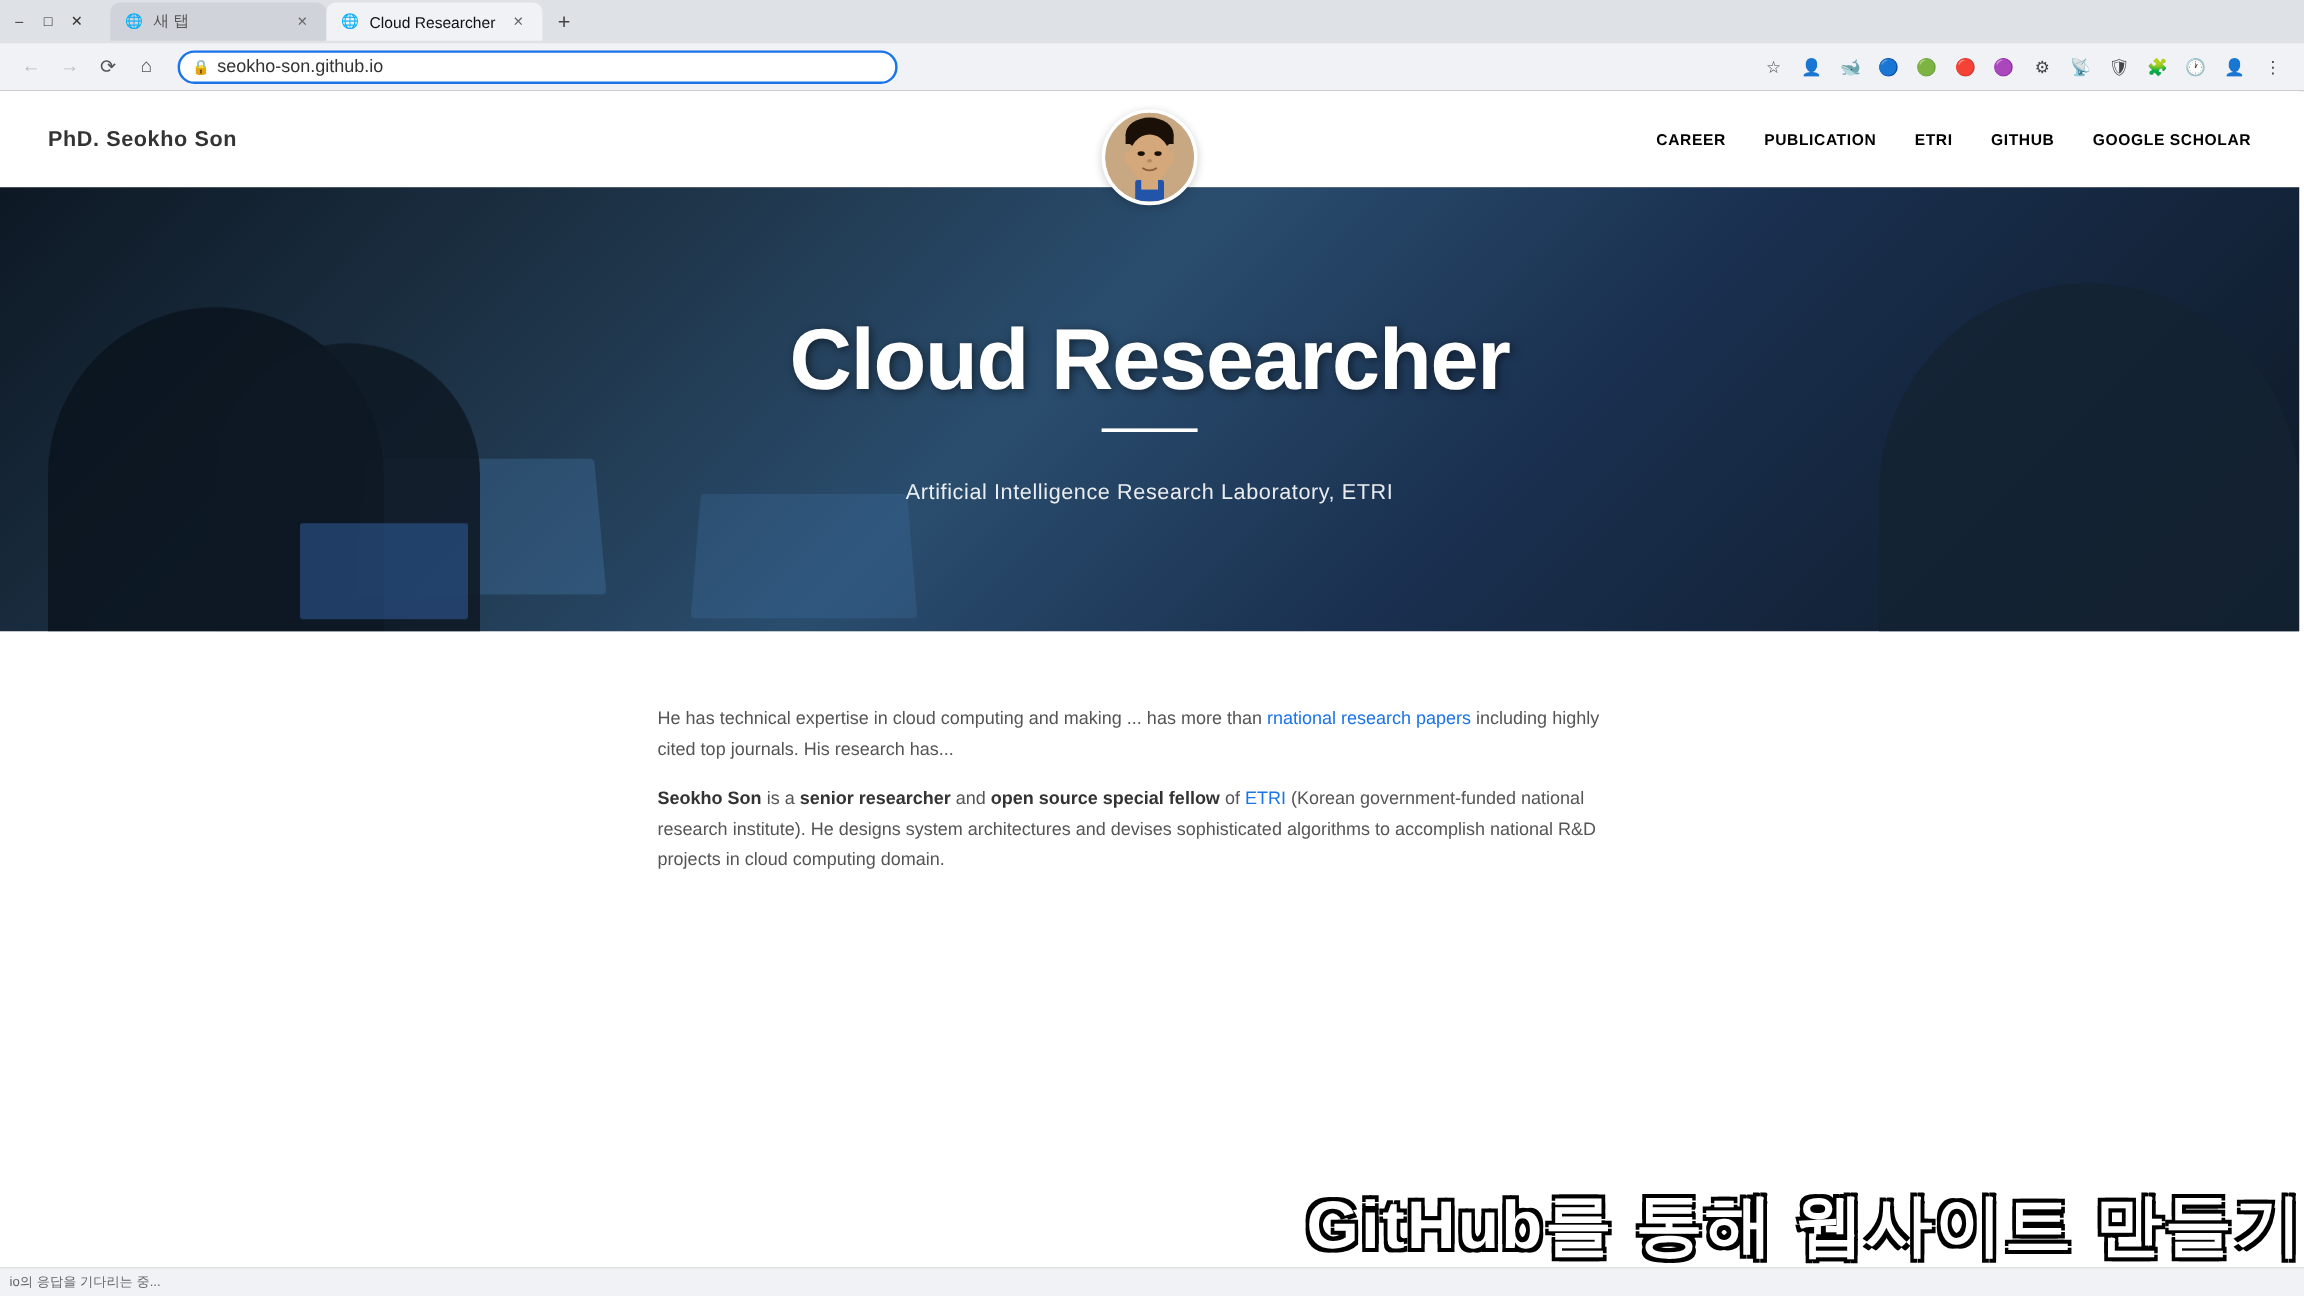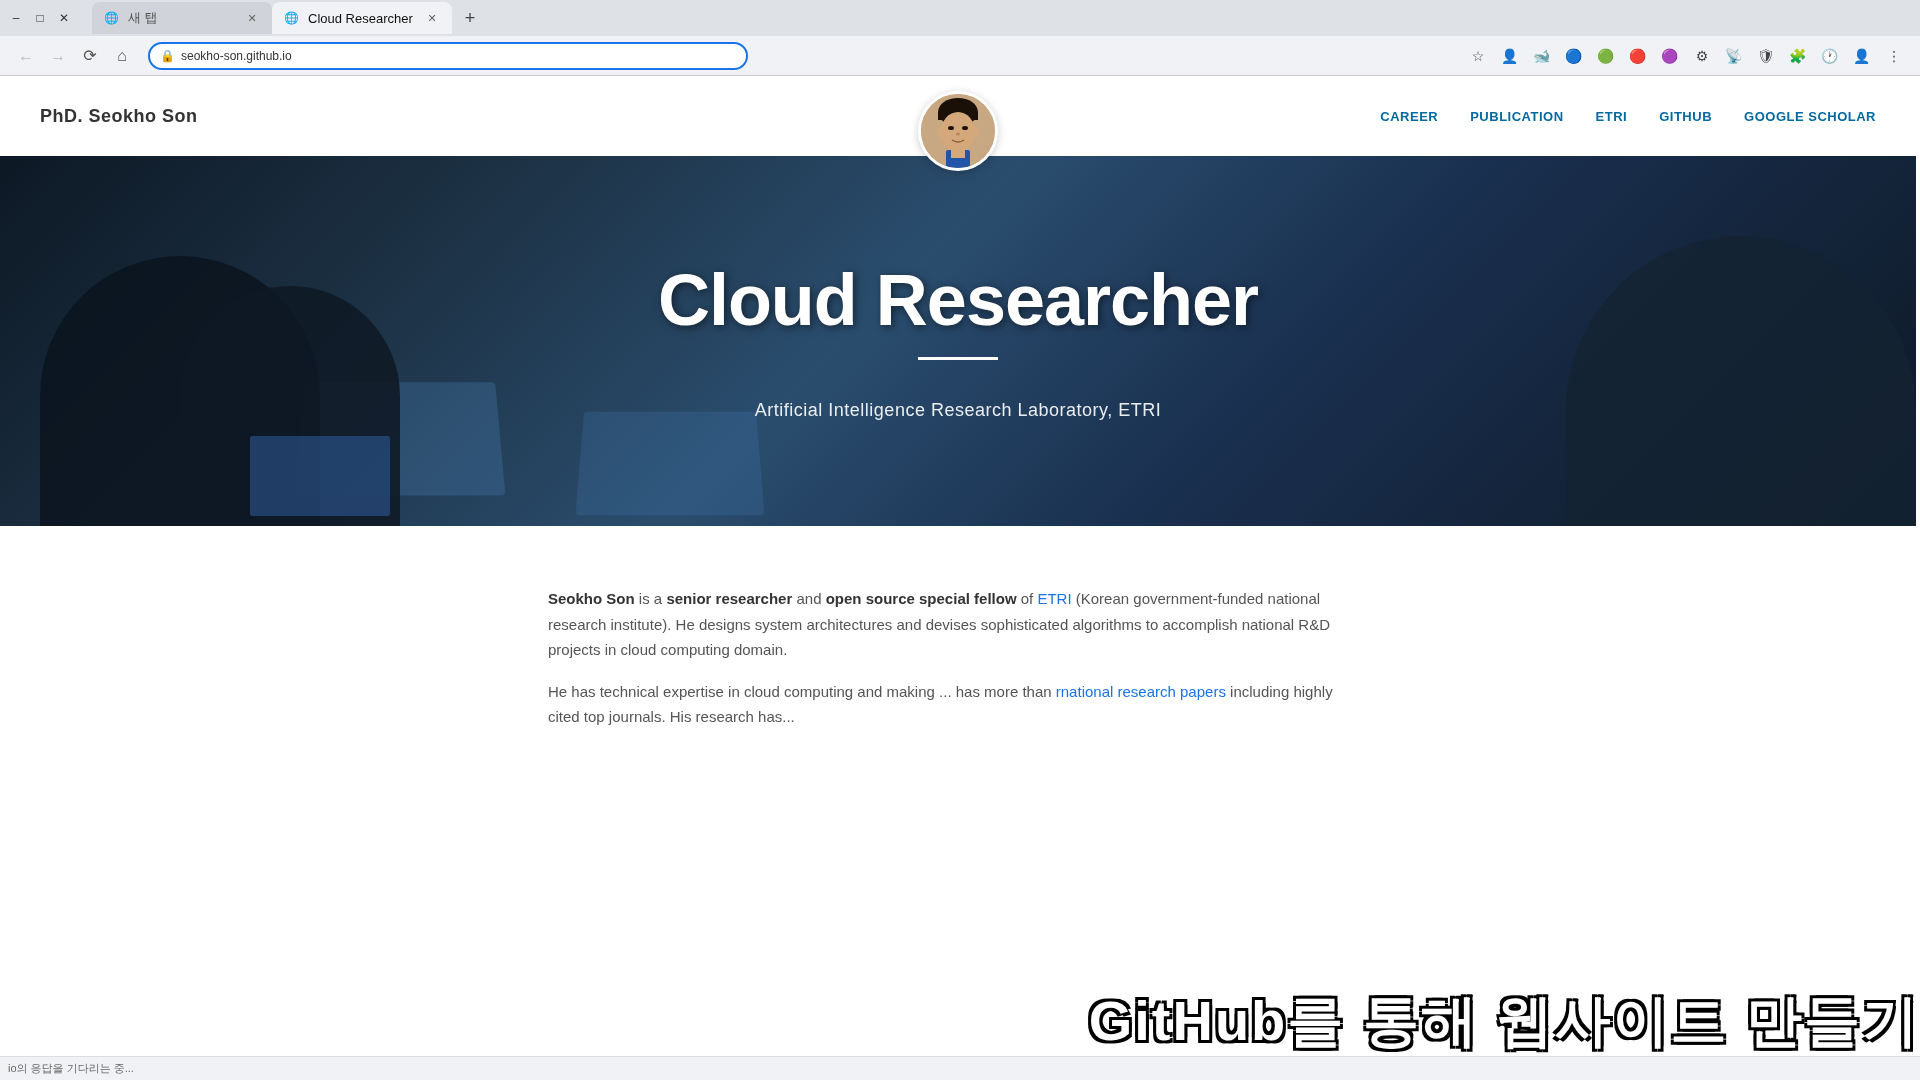--- a/index.html
+++ b/index.html
@@ -132,21 +132,21 @@
       margin: 0 8px;
     }
 
     .lock-icon {
       color: #1a73e8;
       font-size: 12px;
     }
 
     .address-text {
       flex: 1;
-      font-size: 12px;
+      font-size: 15px;
       color: #333;
     }
 
     .toolbar-right {
       display: flex;
       align-items: center;
       gap: 4px;
       margin-left: auto;
     }
 
@@ -212,21 +212,21 @@
     .nav-links {
       margin-left: auto;
       display: flex;
       gap: 32px;
       align-items: center;
     }
 
     .nav-link {
       font-size: 13px;
       font-weight: 700;
-      color: #0369a1;
+      color: #000000;
       text-decoration: none;
       letter-spacing: 0.5px;
       cursor: pointer;
     }
 
     
     .hero {
       position: relative;
       width: 100%;
       height: 370px;
@@ -475,35 +475,35 @@
     <div class="hero-content">
       <h1 class="hero-title">Cloud Researcher</h1>
       <div class="hero-divider"></div>
       <p class="hero-subtitle">Artificial Intelligence Research Laboratory, ETRI</p>
     </div>
   </div>
 
   <div class="main-content">
 
     <p class="about-text">
+      <span>He has technical expertise in cloud computing and making ... has more than </span>
+      <a>rnational research papers</a>
+      <span> including highly cited top journals. His research has...</span>
+    </p>
+
+    <p class="about-text">
       <strong>Seokho Son</strong>
       <span> is a </span>
       <strong>senior researcher</strong>
       <span> and </span>
       <strong>open source special fellow</strong>
       <span> of </span>
       <a>ETRI</a>
       <span> (Korean government-funded national research institute). He designs system architectures and devises sophisticated algorithms to accomplish national R&amp;D projects in cloud computing domain.</span>
     </p>
-
-    <p class="about-text">
-      <span>He has technical expertise in cloud computing and making ... has more than </span>
-      <a>rnational research papers</a>
-      <span> including highly cited top journals. His research has...</span>
-    </p>
   </div>
 </div>
 
 <div class="bottom-overlay">
   <div class="korean-text">GitHub를 통해 웹사이트 만들기</div>
 </div>
 
 <div class="status-bar">
   <div class="loading-indicator">
     <span>io의 응답을 기다리는 중...</span>

